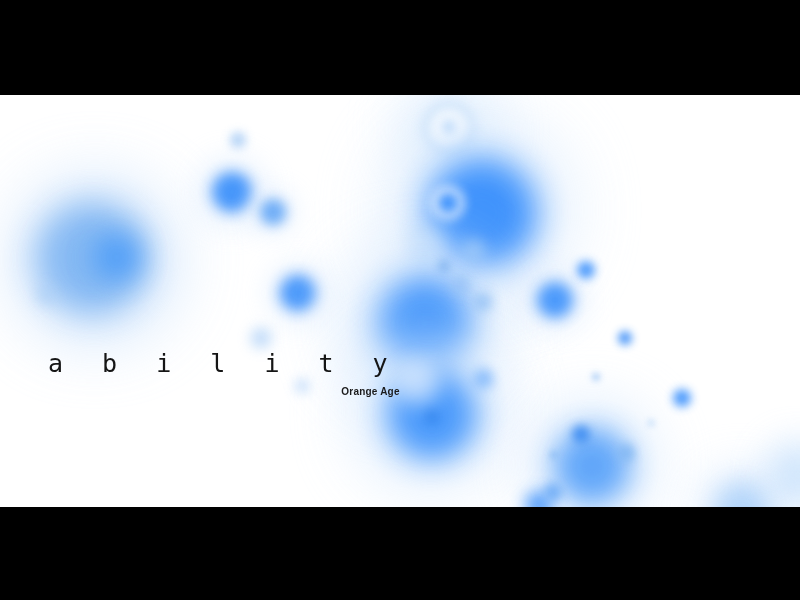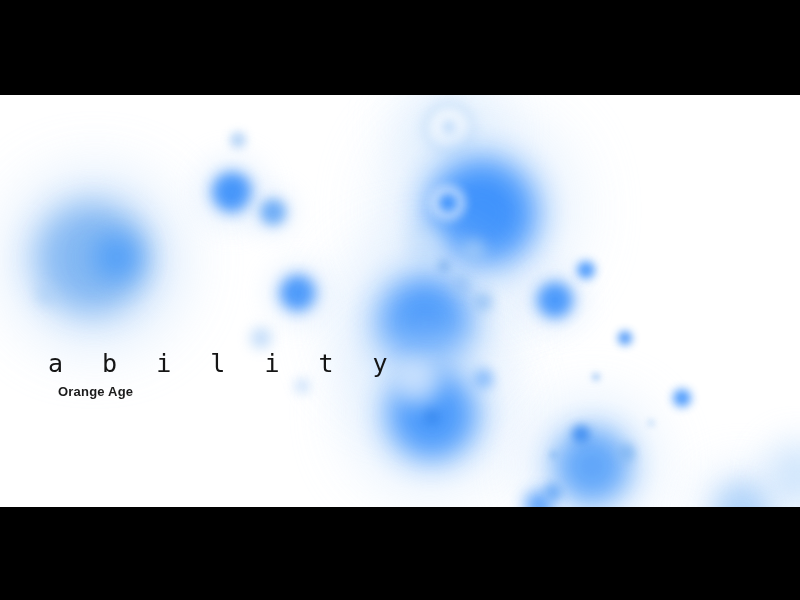--- a/index.html
+++ b/index.html
@@ -12,20 +12,21 @@
     height: 600px;
     overflow: hidden;
     font-family: "Liberation Sans", sans-serif;
   }
 
   #stage {
     position: relative;
     width: 800px;
     height: 564px;
     background: #ef4444;
+    text-align: right;
   }
 
   
   .letterbox {
     position: absolute;
     left: 0;
     width: 800px;
     background: #000000;
     z-index: 40;
   }
@@ -70,21 +71,21 @@
     font-size: 25px;
     line-height: 28px;
     letter-spacing: 12px;
     color: #151515;
     white-space: nowrap;
     margin: 0;
     font-weight: 400;
   }
   #subtitle {
     font-family: "Liberation Sans", sans-serif;
-    font-size: 13px;
+    font-size: 10px;
     line-height: 16px;
     letter-spacing: 0.2px;
     font-weight: 700;
     color: #1b1b1b;
     margin: 6px 0 0 10px;
     white-space: nowrap;
   }
 </style>
 </head>
 <body>

